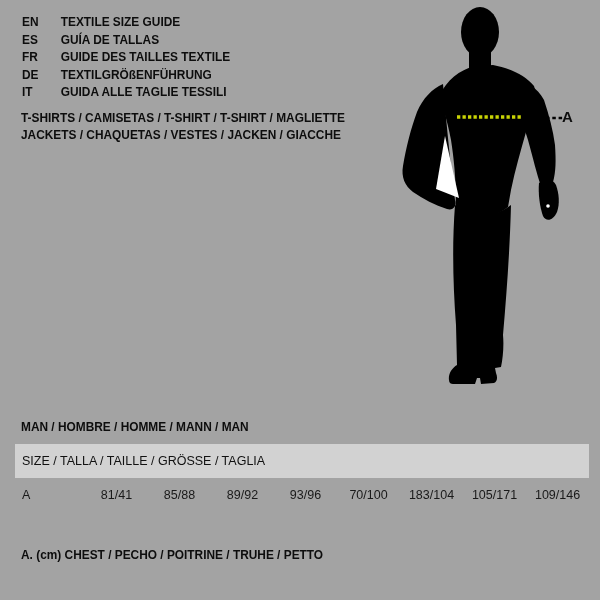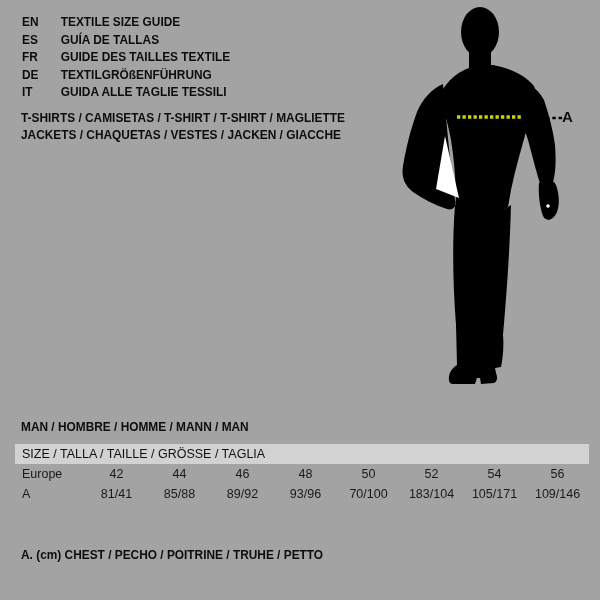--- a/index.html
+++ b/index.html
@@ -18,21 +18,21 @@
   .figure-svg{position:absolute;left:395px;top:0px;}
   .measure-a{position:absolute;left:562px;top:108px;font-size:15px;font-weight:700;}
   
   .section-title{position:absolute;left:21px;top:419px;font-size:13.5px;font-weight:700;}
   
   .size-table{
     position:absolute;left:15px;top:444px;width:574px;
     border-collapse:collapse;table-layout:fixed;
     font-size:12.5px;color:#1a1a1a;
   }
-  .size-table td{height:20px;padding:0;vertical-align:middle;text-align:center;overflow:hidden;}
+  .size-table td{height:34px;padding:0;vertical-align:middle;text-align:center;overflow:hidden;}
   .size-table td.lbl{text-align:left;padding-left:7px;}
   .size-table tr.hdr td{background:#d2d2d2;text-align:left;padding-left:7px;color:#111;}
   .size-table tr.band td{background:#efefef;}
   
   .footnote{position:absolute;left:21px;top:547px;font-size:13.5px;font-weight:700;}
 </style>
 </head>
 <body>
 
 <div class="canvas">
@@ -87,31 +87,20 @@
   <table class="size-table">
     <colgroup>
       <col style="width:70px">
       <col span="8" style="width:63px">
     </colgroup>
     <tbody>
       <tr class="hdr">
         <td colspan="9">SIZE / TALLA / TAILLE / GRÖSSE / TAGLIA</td>
       </tr>
       <tr>
-        <td class="lbl">Europe</td>
-        <td>42</td>
-        <td>44</td>
-        <td>46</td>
-        <td>48</td>
-        <td>50</td>
-        <td>52</td>
-        <td>54</td>
-        <td>56</td>
-      </tr>
-      <tr>
         <td class="lbl">A</td>
         <td>81/41</td>
         <td>85/88</td>
         <td>89/92</td>
         <td>93/96</td>
         <td>70/100</td>
         <td>183/104</td>
         <td>105/171</td>
         <td>109/146</td>
       </tr>

